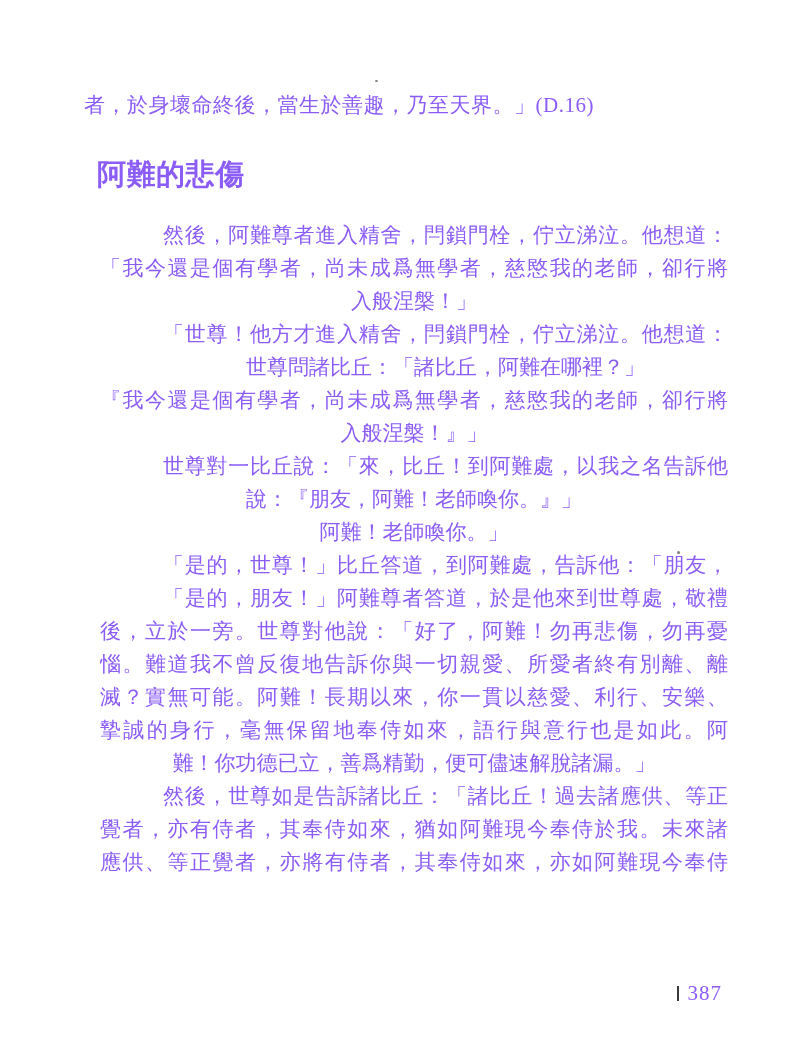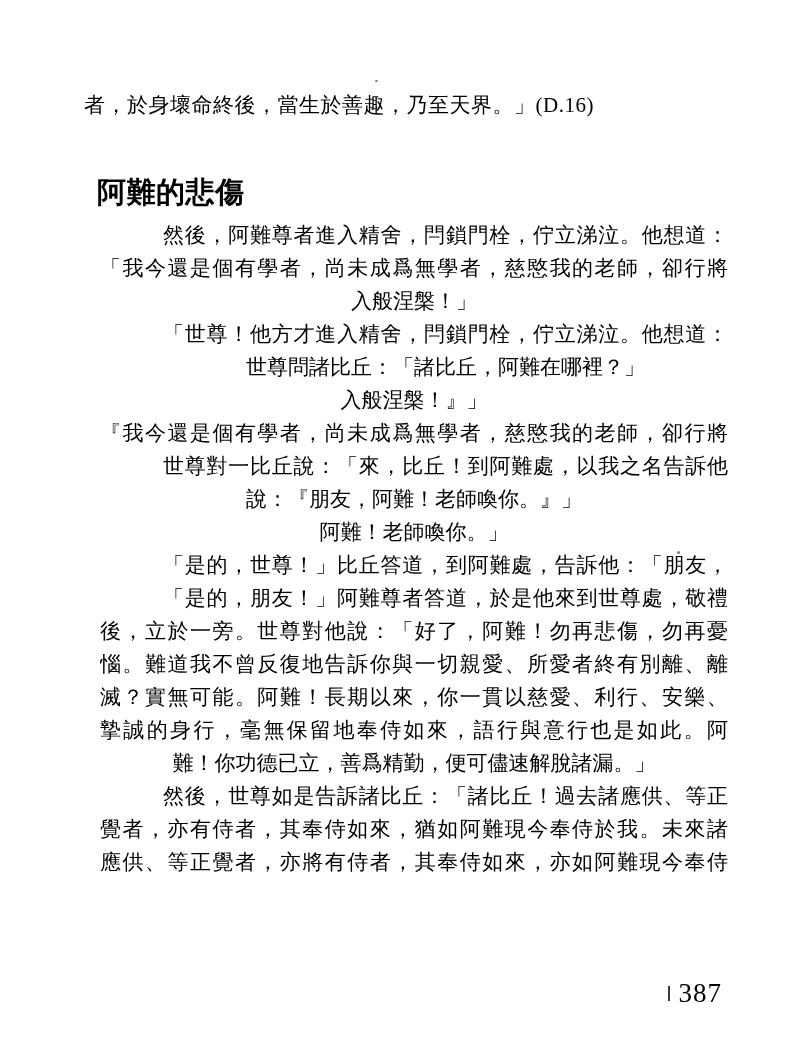--- a/index.html
+++ b/index.html
@@ -5,36 +5,36 @@
   html, body { margin: 0; padding: 0; }
   body { background: #e8e8e8; }
   .page {
     position: relative;
     width: 792px;
     height: 1056px;
     margin: 0 auto;
     background: #ffffff;
     overflow: hidden;
     font-family: "Liberation Serif", "DejaVu Serif", serif;
-    color: #000000;
+    color: #8b5cf6;
   }
   .continuation-line {
     position: absolute;
     left: 84px;
     top: 89px;
     width: 628px;
     font-size: 21px;
     line-height: 33px;
     white-space: nowrap;
     letter-spacing: 0.5px;
   }
   .section-heading {
     position: absolute;
     left: 97px;
-    top: 154px;
+    top: 136px;
     font-size: 29px;
     font-weight: bold;
     line-height: 38px;
     letter-spacing: 0.5px;
   }
   .body-block {
     position: absolute;
     left: 100px;
     top: 219px;
     width: 628px;
@@ -62,21 +62,21 @@
     align-items: center;
     gap: 9px;
   }
   .folio-bar {
     display: inline-block;
     width: 2px;
     height: 15px;
     background: #3a3a3a;
   }
   .folio-number {
-    font-size: 27px;
+    font-size: 21px;
     line-height: 24px;
     font-variant-numeric: oldstyle-nums;
     letter-spacing: 1px;
     text-align: center;
   }
   .speck {
     position: absolute;
     background: #7d7d7d;
     border-radius: 50%;
   }
@@ -94,22 +94,22 @@
   <div class="continuation-line">者，於身壞命終後，當生於善趣，乃至天界。」(D.16)</div>
 
   <h1 class="section-heading">阿難的悲傷</h1>
 
   <div class="body-block" id="body-block">
       <div class="line first fill">然後，阿難尊者進入精舍，閂鎖門栓，佇立涕泣。他想道：</div>
       <div class="line fill">「我今還是個有學者，尚未成爲無學者，慈愍我的老師，卻行將</div>
       <div class="line">入般涅槃！」</div>
       <div class="line first fill">「世尊！他方才進入精舍，閂鎖門栓，佇立涕泣。他想道：</div>
       <div class="line first">世尊問諸比丘：「諸比丘，阿難在哪裡？」</div>
+      <div class="line fill">『我今還是個有學者，尚未成爲無學者，慈愍我的老師，卻行將</div>
       <div class="line">入般涅槃！』」</div>
-      <div class="line fill">『我今還是個有學者，尚未成爲無學者，慈愍我的老師，卻行將</div>
       <div class="line first fill">世尊對一比丘說：「來，比丘！到阿難處，以我之名告訴他</div>
       <div class="line">說：『朋友，阿難！老師喚你。』」</div>
       <div class="line">阿難！老師喚你。」</div>
       <div class="line first fill">「是的，世尊！」比丘答道，到阿難處，告訴他：「朋友，</div>
       <div class="line first fill">「是的，朋友！」阿難尊者答道，於是他來到世尊處，敬禮</div>
       <div class="line fill">後，立於一旁。世尊對他說：「好了，阿難！勿再悲傷，勿再憂</div>
       <div class="line fill">惱。難道我不曾反復地告訴你與一切親愛、所愛者終有別離、離</div>
       <div class="line fill">滅？實無可能。阿難！長期以來，你一貫以慈愛、利行、安樂、</div>
       <div class="line fill">摯誠的身行，毫無保留地奉侍如來，語行與意行也是如此。阿</div>
       <div class="line">難！你功德已立，善爲精勤，便可儘速解脫諸漏。」</div>

